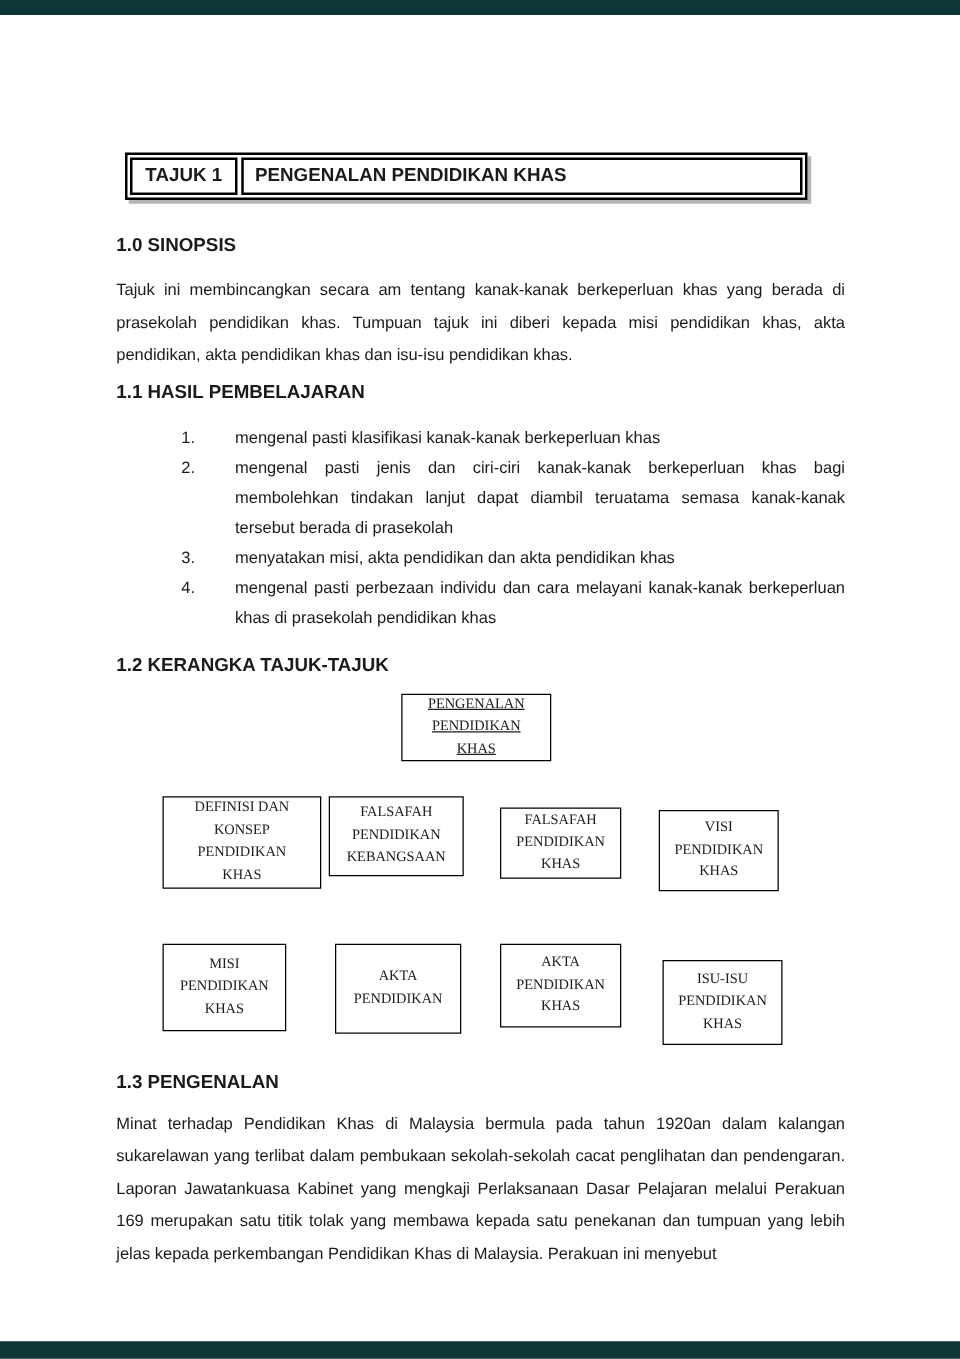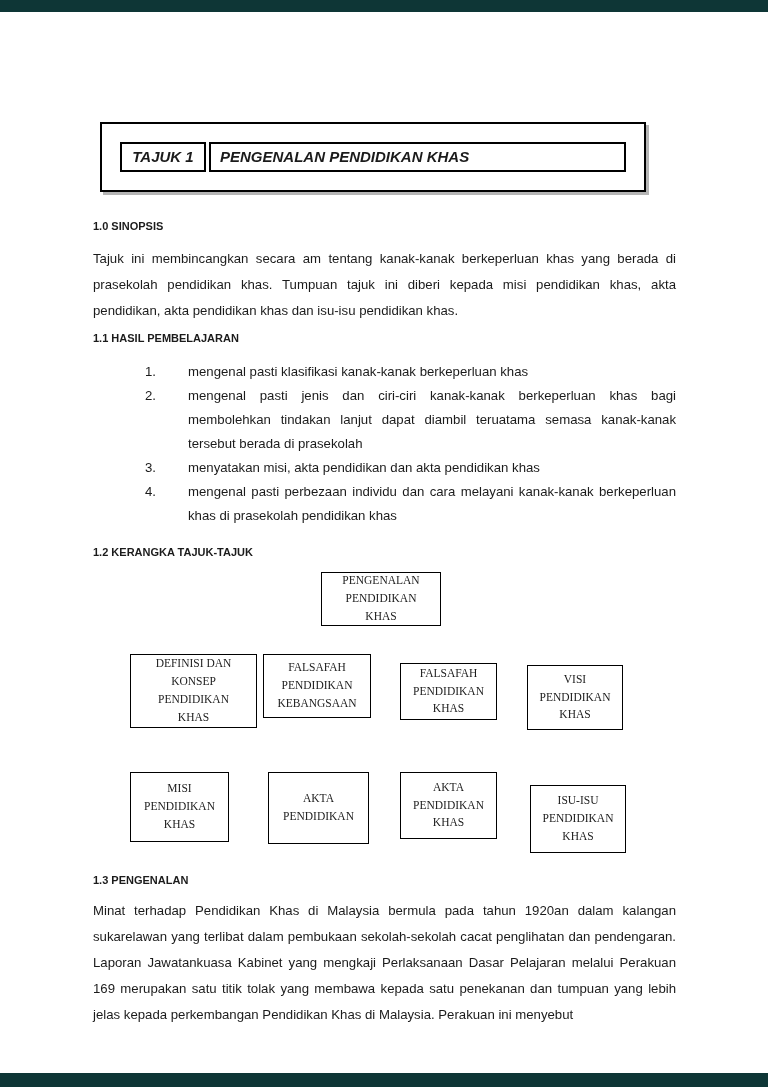--- a/index.html
+++ b/index.html
@@ -10,32 +10,31 @@
   .edge-bar{position:absolute;left:0;width:768px;background:var(--edge,#0e3636);}
   .edge-bar.top{top:0;height:12px;}
   .edge-bar.bottom{bottom:0;height:14px;}
 
   .content{position:absolute;top:12px;left:0;width:768px;box-sizing:border-box;
     padding:110px 92px 0 93px;}
 
   
   .header-table{
     margin-left:7px;width:546px;box-sizing:border-box;
-    border:2px solid #000;padding:18px;display:flex;gap:3px;background:#fff;
+    border:2px solid #000;padding:2px;display:flex;gap:3px;background:#fff;
     box-shadow:3px 3px 0 rgba(120,120,120,.55);
-    font-style:italic;
   }
   .header-cell{
     border:2px solid #000;font-weight:bold;font-size:15px;line-height:1.2;
     padding:4px 9px;box-sizing:border-box;white-space:nowrap;
   }
   .header-cell.tajuk{width:86px;text-align:center;flex:0 0 auto;}
   .header-cell.title{flex:1 1 auto;}
 
-  .sec-heading{font-weight:bold;font-size:11px;margin:0;}
+  .sec-heading{font-weight:bold;font-size:15px;margin:0;}
   #h-sinopsis{margin-top:28px;}
   #h-hasil{margin-top:8px;}
   #h-kerangka{margin-top:18px;}
   #h-pengenalan{margin-top:8px;}
 
   .para{
     font-size:13.2px;line-height:26px;text-align:justify;margin:0;
   }
   #p-sinopsis{margin-top:14px;}
   #p-pengenalan{margin-top:12px;}
@@ -48,21 +47,21 @@
 
   
   .diagram{position:relative;height:302px;margin-top:6px;
     font-family:"Liberation Serif", serif;}
   .dbox{
     position:absolute;border:1px solid #000;box-sizing:border-box;
     display:flex;align-items:center;justify-content:center;text-align:center;
     font-size:11.5px;line-height:1.55;white-space:pre-line;padding:2px 3px;
     background:#fff;
   }
-  .dbox.topbox{left:228px;top:8px;width:120px;height:54px;border-width:1.5px;}
+  .dbox.topbox{left:228px;top:8px;width:120px;height:54px;border-width:1.5px;text-decoration:underline;}
   .dbox.r1b0{left:37px; top:90px; width:127px;height:74px;}
   .dbox.r1b1{left:170px;top:90px; width:108px;height:64px;}
   .dbox.r1b2{left:307px;top:99px; width:97px; height:57px;}
   .dbox.r1b3{left:434px;top:101px;width:96px; height:65px;}
   .dbox.r2b0{left:37px; top:208px;width:99px; height:70px;}
   .dbox.r2b1{left:175px;top:208px;width:101px;height:72px;}
   .dbox.r2b2{left:307px;top:208px;width:97px; height:67px;}
   .dbox.r2b3{left:437px;top:221px;width:96px; height:68px;}
 </style>
 </head>

